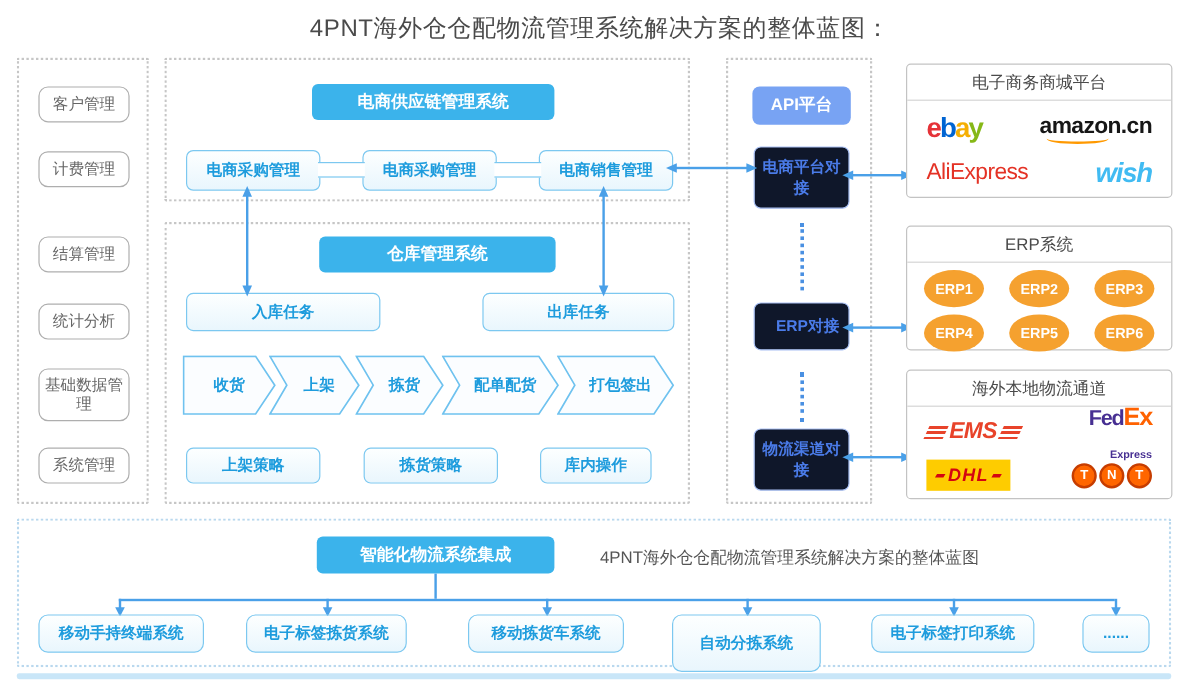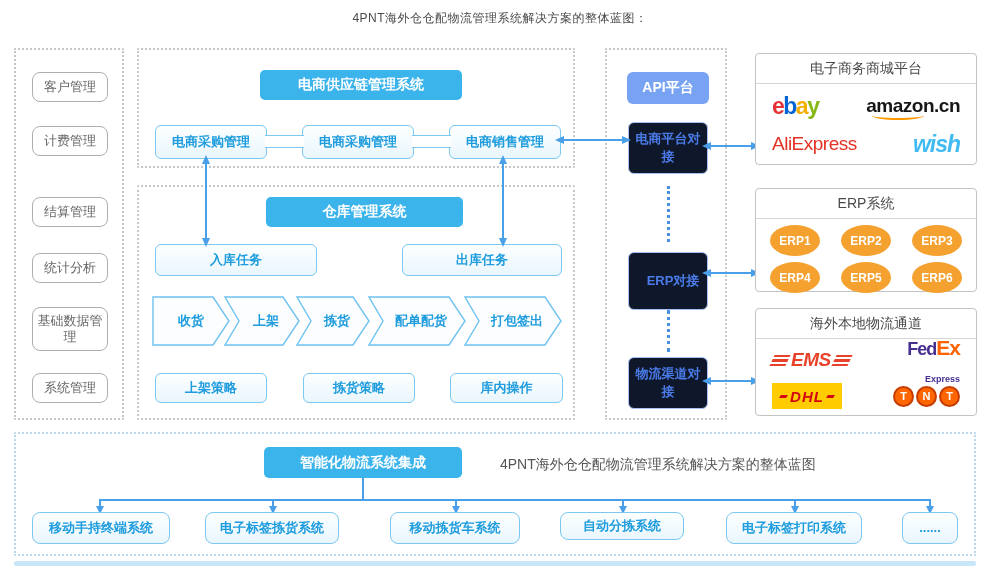--- a/index.html
+++ b/index.html
@@ -1,20 +1,20 @@
 <!DOCTYPE html>
 <html><head>
 <meta charset="utf-8">
 <style>
   * { margin:0; padding:0; box-sizing:border-box; }
   body { font-family:"Liberation Sans","DejaVu Sans",sans-serif; background:#fff; }
   .canvas { position:relative; width:1000px; height:569px; background:#fff; overflow:hidden; }
 
   .main-title { position:absolute; top:10px; left:0; right:0; text-align:center;
-    font-size:12px; color:#4a4a4a; letter-spacing:.5px; }
+    font-size:20px; color:#4a4a4a; letter-spacing:.5px; }
 
   
   .grp { position:absolute; border:2px dotted #c6c6c6; border-radius:2px; }
   .grp.blue { border-color:#b9d8ee; }
 
   
   .gbox { position:absolute; left:16px; width:76px; border:1px solid #aeaeae; border-radius:8px;
     background:#fff; color:#666; font-size:13px; display:flex; align-items:center;
     justify-content:center; text-align:center; line-height:1.25; }
 
@@ -163,28 +163,28 @@
     </div>
     <div class="chev" style="left:325px;width:98px;">
       <svg width="98" height="50">
           <polygon points="1,1 81,1 97,25 81,49 1,49 15,25" fill="#fbfdff" stroke="#6fc2ef" stroke-width="1.4"></polygon>
         </svg>
       <span>打包签出</span>
     </div>
 
     <div class="lbox" style="left:16px;top:186px;width:112px;height:30px;">上架策略</div>
     <div class="lbox" style="left:164px;top:186px;width:112px;height:30px;">拣货策略</div>
-    <div class="lbox" style="left:311px;top:186px;width:113px;height:30px;">库内操作</div>
+    <div class="lbox" style="left:311px;top:186px;width:93px;height:30px;">库内操作</div>
   </div>
 
   <div class="grp" style="left:605px;top:48px;width:122px;height:372px;">
     <div class="api-btn" style="left:20px;top:22px;width:82px;height:32px;">API平台</div>
     <div class="api-node" style="left:21px;top:72px;width:80px;height:52px;">电商平台对接</div>
     <div class="dots" style="left:60px;top:136px;height:56px;"></div>
-    <div class="api-node" style="left:21px;top:202px;width:80px;height:58px;padding-left:12px;">ERP对接</div>
+    <div class="api-node" style="left:21px;top:202px;width:80px;height:40px;padding-left:12px;">ERP对接</div>
     <div class="dots" style="left:60px;top:260px;height:42px;"></div>
     <div class="api-node" style="left:21px;top:307px;width:80px;height:52px;">物流渠道对接</div>
   </div>
 
   <div class="arrv" style="left:205px;top:163px;height:76px;"></div>
   <div class="arrv" style="left:502px;top:163px;height:76px;"></div>
   <div class="arrh" style="left:563px;top:139px;width:60px;"></div>
   <div class="arrh" style="left:710px;top:145px;width:42px;"></div>
   <div class="arrh" style="left:710px;top:272px;width:42px;"></div>
   <div class="arrh" style="left:710px;top:380px;width:42px;"></div>
@@ -248,20 +248,20 @@
     <div class="drop" style="left:83px;top:65px;height:8px;"></div>
     <div class="drop" style="left:256px;top:65px;height:8px;"></div>
     <div class="drop" style="left:439px;top:65px;height:8px;"></div>
     <div class="drop" style="left:606px;top:65px;height:8px;"></div>
     <div class="drop" style="left:778px;top:65px;height:8px;"></div>
     <div class="drop" style="left:913px;top:65px;height:8px;"></div>
 
     <div class="lbox" style="left:16px;top:78px;width:138px;height:32px;border-radius:8px;">移动手持终端系统</div>
     <div class="lbox" style="left:189px;top:78px;width:134px;height:32px;border-radius:8px;">电子标签拣货系统</div>
     <div class="lbox" style="left:374px;top:78px;width:130px;height:32px;border-radius:8px;">移动拣货车系统</div>
-    <div class="lbox" style="left:544px;top:78px;width:124px;height:28px;border-radius:8px;">自动分拣系统</div>
+    <div class="lbox" style="left:544px;top:78px;width:124px;height:48px;border-radius:8px;">自动分拣系统</div>
     <div class="lbox" style="left:710px;top:78px;width:136px;height:32px;border-radius:8px;">电子标签打印系统</div>
     <div class="lbox" style="left:886px;top:78px;width:56px;height:32px;border-radius:8px;">......</div>
   </div>
 
   <div class="strip" style="left:14px;top:561px;width:962px;height:5px;"></div>
 
 </div>
 
 </body></html>

